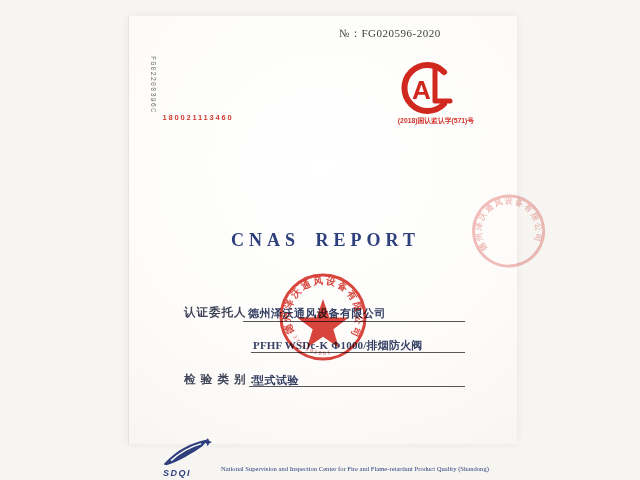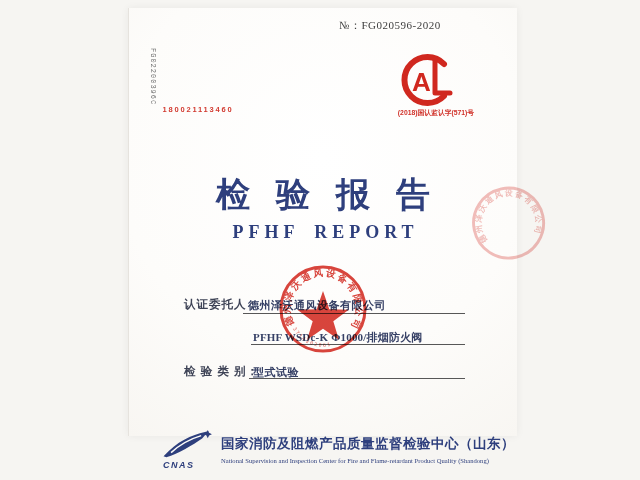--- a/index.html
+++ b/index.html
@@ -3,21 +3,21 @@
 <meta charset="utf-8">
 <style>
   html,body{margin:0;padding:0;}
   body{
     width:640px;height:480px;overflow:hidden;position:relative;
     background:#f6f5f2;
     font-family:"Liberation Sans","DejaVu Sans",sans-serif;
     -webkit-font-smoothing:antialiased;
   }
   .paper{
-    position:absolute;left:128px;top:8px;width:388px;height:428px;
+    position:absolute;left:128px;top:16px;width:388px;height:428px;
     background:radial-gradient(circle at 50% 35%, #ffffff 0%, #fdfcfa 60%, #f8f6f2 100%);
     border-left:1px solid #e6e3de;
     box-shadow:0 0 8px rgba(0,0,0,.06);
   }
   .abs{position:absolute;}
 
   .side-serial{
     left:16px;top:40px;width:12px;
     writing-mode:vertical-rl;text-orientation:mixed;
     font-size:7px;color:#6a6a6a;letter-spacing:1px;
@@ -95,22 +95,21 @@
 
   <div class="abs cal-box">
     <svg width="62" height="56" viewBox="0 0 62 56">
       <path d="M47,12 A23,23 0 1 0 47,44" fill="none" stroke="#d0281f" stroke-width="6" stroke-linecap="round"></path>
       <text x="15" y="39" font-size="26" font-weight="bold" fill="#d0281f" font-family="Liberation Sans, DejaVu Sans, sans-serif">A</text>
       <path d="M38,7 L38,41 L53,41" fill="none" stroke="#d0281f" stroke-width="5" stroke-linecap="round" stroke-linejoin="round"></path>
     </svg>
   </div>
   <div class="abs cal-caption">(2018)国认监认字(571)号</div>
 
-  <div class="abs title-cn">检验报告</div>
-  <div class="abs title-en">PFHF REPORT</div>
+  <div class="abs title-en">CNAS REPORT</div>
 
   <div class="abs field-label" style="top:289px;text-align:right;">认证委托人：</div>
   <div class="abs field-value" style="left:119px;top:290px;">德州泽沃通风设备有限公司</div>
   <div class="abs underline" style="left:114px;top:305px;width:222px;"></div>
 
   <div class="abs field-value mono" style="left:124px;top:322px;">PFHF WSDc-K Φ1000/排烟防火阀</div>
   <div class="abs underline" style="left:122px;top:336px;width:214px;"></div>
 
   <div class="abs field-label" style="top:356px;">检 验 类 别：</div>
   <div class="abs field-value" style="left:124px;top:357px;">型式试验</div>
@@ -142,17 +141,16 @@
     </svg>
   </div>
 
   <div class="abs sdqi-box">
     <svg width="54" height="32" viewBox="0 0 56 34">
       <path d="M2,28 C16,12 32,5 46,2 L50,1 L43,9 C33,16 18,25 5,29 Z" fill="#2e3f7d"></path>
       <path d="M49,0 l1.4,3 3,1.4 -3,1.4 -1.4,3 -1.4,-3 -3,-1.4 3,-1.4 z" fill="#2e3f7d"></path>
       <path d="M10,24 C20,15 32,9 42,6" fill="none" stroke="#fdfcfa" stroke-width="1.6"></path>
     </svg>
   </div>
-  <div class="abs sdqi-text">CNAS</div>
-  <div class="abs footer-name-cn">国家消防及阻燃产品质量监督检验中心（山东）</div>
+  <div class="abs sdqi-text">SDQI</div>
   <div class="abs footer-name-en">National Supervision and Inspection Center for Fire and Flame-retardant Product Quality (Shandong)</div>
 
 </div>
 
 </body></html>

